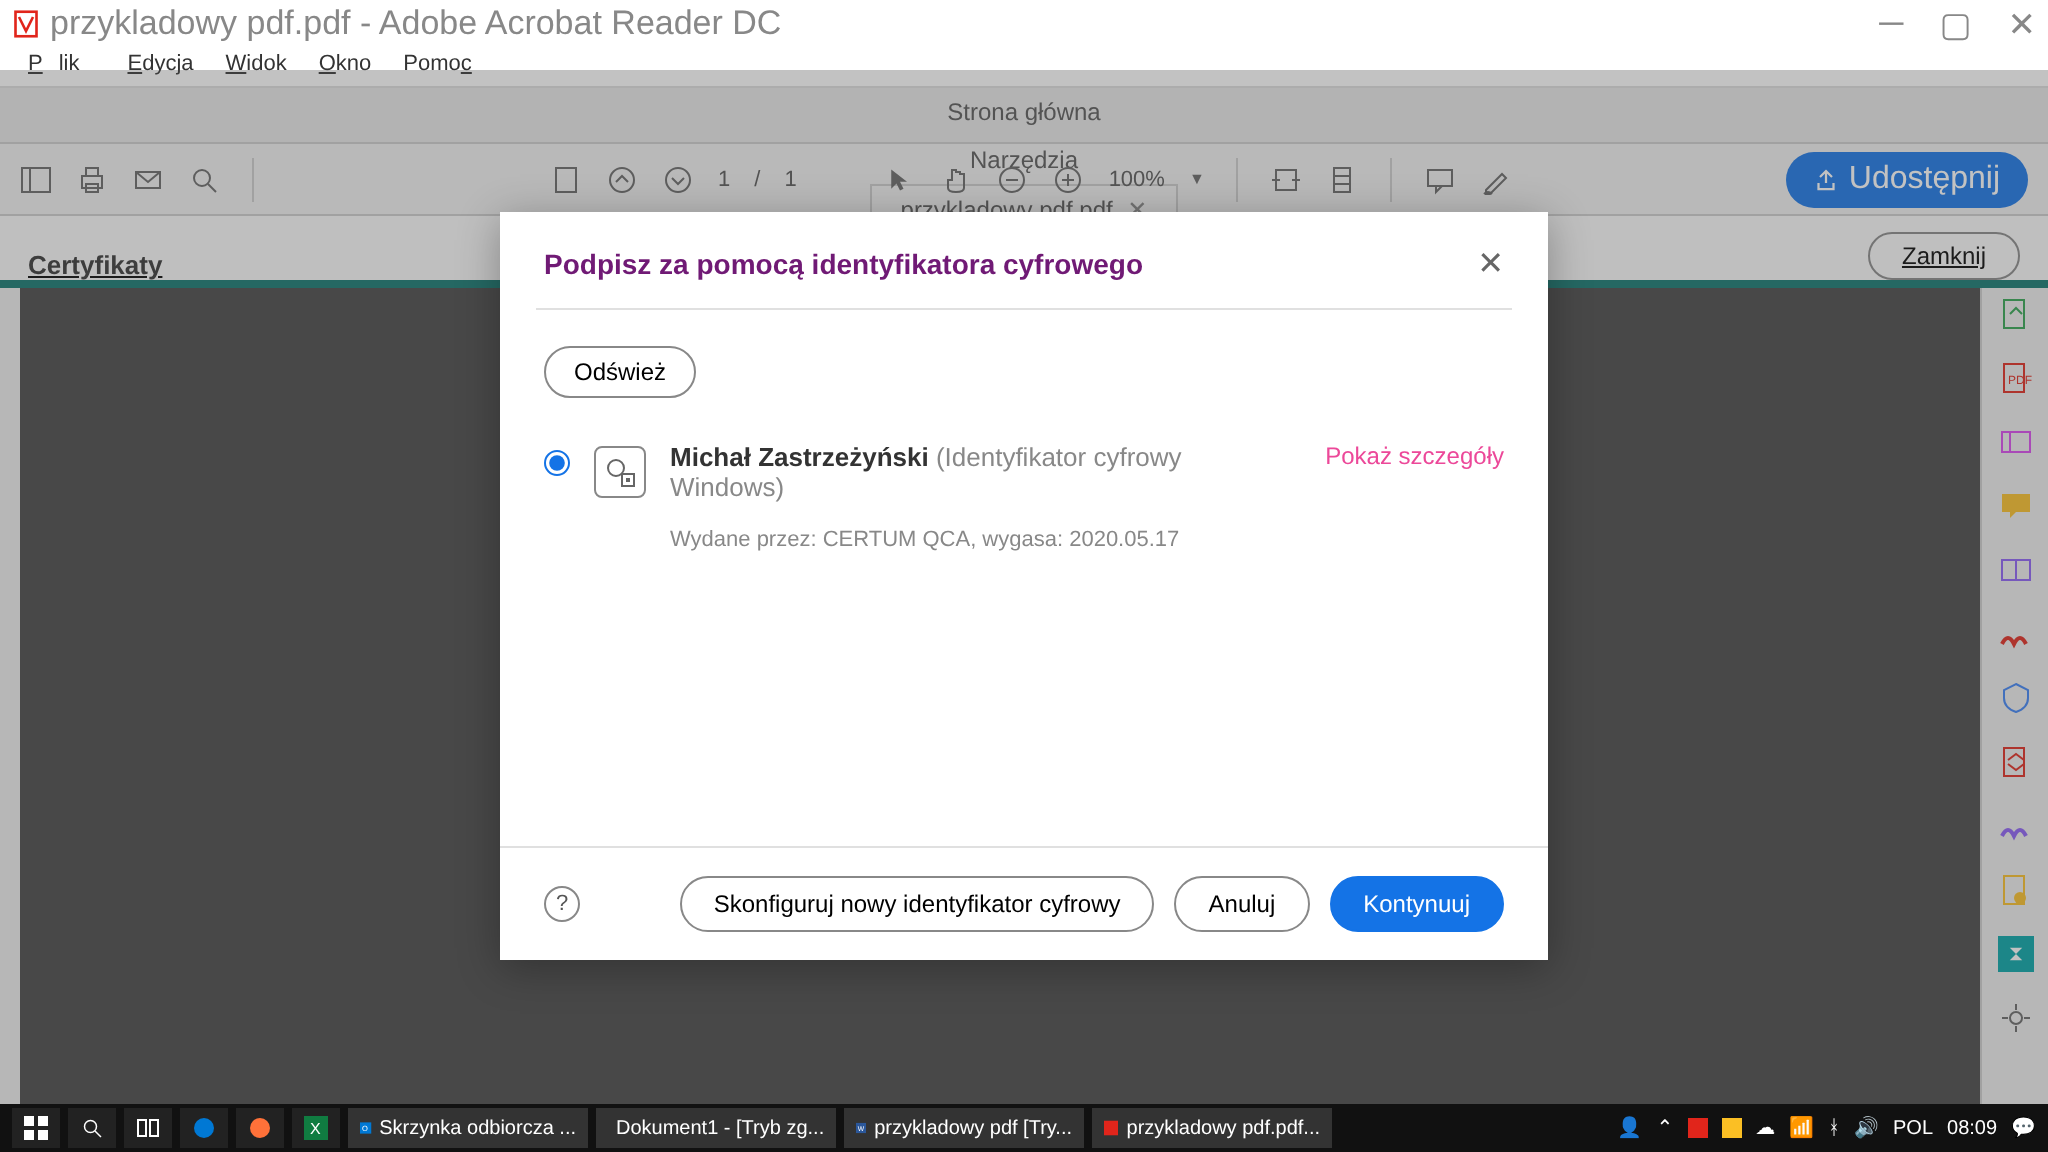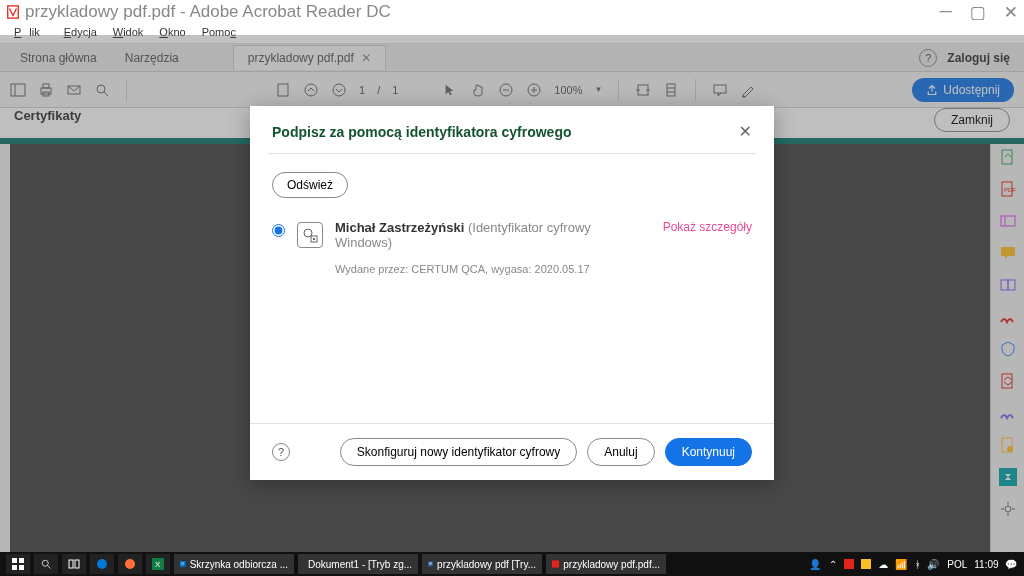--- a/index.html
+++ b/index.html
@@ -5,47 +5,47 @@
 *{margin:0;padding:0;box-sizing:border-box;font-family:'Segoe UI',Arial,sans-serif;}
 body{width:1024px;height:576px;overflow:hidden;background:#f5f5f5;position:relative;}
 .titlebar{height:24px;background:#fff;display:flex;align-items:center;padding:0 6px;font-size:17px;color:#333;}
 .titlebar .icon{width:14px;height:14px;margin-right:5px;}
 .titlebar .title{flex:1;color:#888;}
 .titlebar .wbtns{display:flex;gap:18px;color:#888;}
 .titlebar .wbtns span{cursor:pointer;}
 .menubar{height:20px;background:#fff;display:flex;padding:0 6px;font-size:11px;color:#333;border-bottom:1px solid #ddd;}
 .menubar span{padding:2px 8px;cursor:pointer;}
 .menubar span u{text-decoration:underline;}
-.tabbar{height:28px;background:#e8e8e8;display:flex;align-items:center;padding:0 6px;font-size:12px;border-bottom:1px solid #ccc;}
+.tabbar{height:28px;background:#e8e8e8;display:flex;align-items:center;padding:0 6px;font-size:12px;border-bottom:1px solid #ccc;flex-direction:column;}
 .tabbar .tab{padding:5px 14px;cursor:pointer;color:#555;}
 .tabbar .tab.active{background:#f5f5f5;border:1px solid #ccc;border-bottom:none;}
 .tabbar .tabx{margin-left:4px;color:#888;cursor:pointer;}
 .tabbar .spacer{flex:1;}
 .tabbar .help{width:18px;height:18px;border:1px solid #888;border-radius:50%;text-align:center;line-height:16px;font-size:11px;margin-right:10px;color:#555;}
 .tabbar .login{font-weight:600;color:#333;margin-right:8px;}
 .toolbar{height:36px;background:#f2f2f2;display:flex;align-items:center;padding:0 10px;border-bottom:1px solid #ccc;gap:12px;}
 .toolbar .ico{width:16px;height:16px;color:#555;display:flex;align-items:center;justify-content:center;}
 .toolbar .sep{width:1px;height:22px;background:#ccc;margin:0 4px;}
 .toolbar .pagein{font-size:11px;color:#555;}
 .toolbar .zoom{font-size:11px;color:#555;}
 .toolbar .spacer{flex:1;}
-.toolbar .sharebtn{background:#1473e6;color:#fff;padding:5px 14px;border-radius:14px;font-size:12px;display:flex;align-items:center;gap:5px;}
-.certbar{height:36px;background:#fafafa;display:flex;align-items:flex-start;padding:0 14px;border-bottom:6px solid #0f766e;}
+.toolbar .sharebtn{background:#1473e6;color:#fff;padding:5px 14px;border-radius:14px;font-size:16px;display:flex;align-items:center;gap:5px;}
+.certbar{height:36px;background:#fafafa;display:flex;align-items:flex-end;padding:0 14px;border-bottom:4px solid #0f766e;text-decoration:underline;}
 .certbar .title{font-weight:600;font-size:13px;color:#333;}
 .certbar .spacer{flex:1;}
 .certbar .closebtn{border:1px solid #888;border-radius:14px;padding:4px 16px;font-size:12px;cursor:pointer;}
 .main{position:absolute;top:144px;left:0;right:0;bottom:24px;background:#444;display:flex;}
 .main .leftrail{width:10px;background:#eee;}
 .main .doc{flex:1;}
 .main .rightrail{width:34px;background:#eee;border-left:1px solid #ccc;display:flex;flex-direction:column;align-items:center;padding-top:4px;gap:14px;}
 .main .rightrail .ric{width:18px;height:18px;}
 .overlay{position:absolute;top:35px;left:0;right:0;bottom:24px;background:rgba(80,80,80,0.35);}
 .dialog{position:absolute;left:250px;top:106px;width:524px;height:374px;background:#fff;box-shadow:0 4px 20px rgba(0,0,0,0.3);}
 .dialog .hdr{padding:16px 22px 12px;display:flex;align-items:center;}
-.dialog .hdr .t{font-weight:600;font-size:14px;color:#14532d;flex:1;}
+.dialog .hdr .t{font-weight:600;font-size:14px;color:#701a75;flex:1;}
 .dialog .hdr .x{font-size:16px;color:#666;cursor:pointer;}
 .dialog hr{border:none;border-top:1px solid #e0e0e0;margin:0 18px;}
 .dialog .body{padding:18px 22px;}
 .dialog .row1{display:flex;align-items:center;margin-bottom:22px;}
 .dialog .row1 .txt{flex:1;font-size:13px;color:#666;}
 .dialog .row1 .refresh{border:1px solid #888;border-radius:14px;padding:5px 14px;font-size:12px;cursor:pointer;}
 .dialog .idrow{display:flex;align-items:flex-start;gap:12px;}
 .dialog .idrow input[type=radio]{accent-color:#1473e6;margin-top:4px;}
 .dialog .idrow .idicon{width:26px;height:26px;border:1px solid #888;border-radius:4px;margin-top:2px;display:flex;align-items:center;justify-content:center;}
 .dialog .idrow .info{flex:1;}
@@ -408,16 +408,16 @@
     <span>
         <svg width="10" height="10">
           <rect width="10" height="10" fill="#fbbf24"></rect>
         </svg>
       </span>
     <span>☁</span>
     <span>📶</span>
     <span>ᚼ</span>
     <span>🔊</span>
     <span>POL</span>
-    <span>11:09</span>
+    <span>08:09</span>
     <span>💬</span>
   </div>
 </div>
 
 </body></html>

